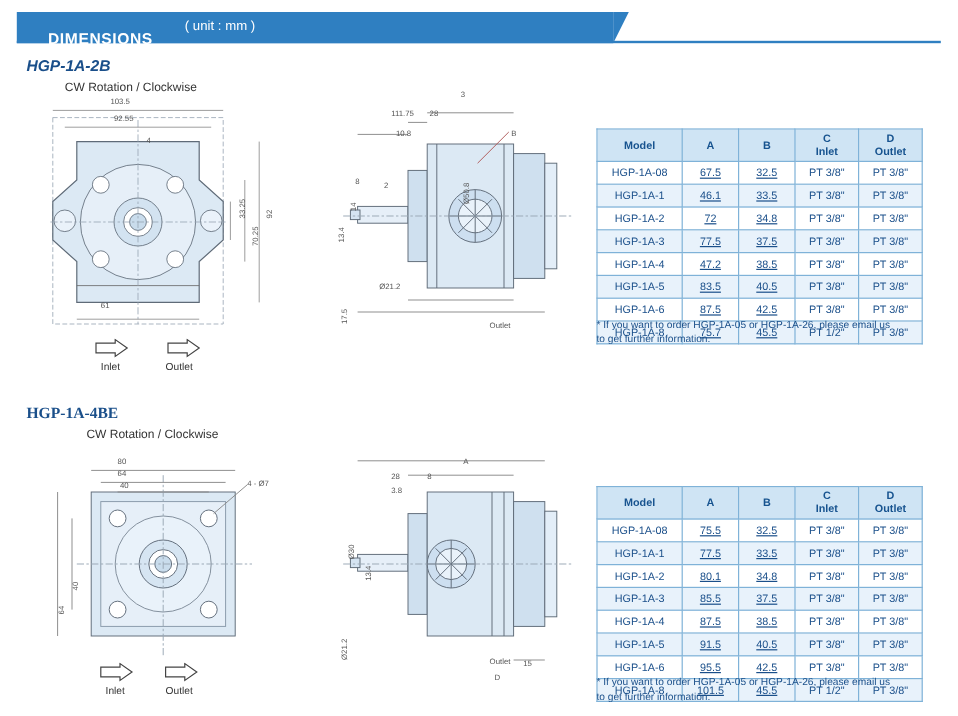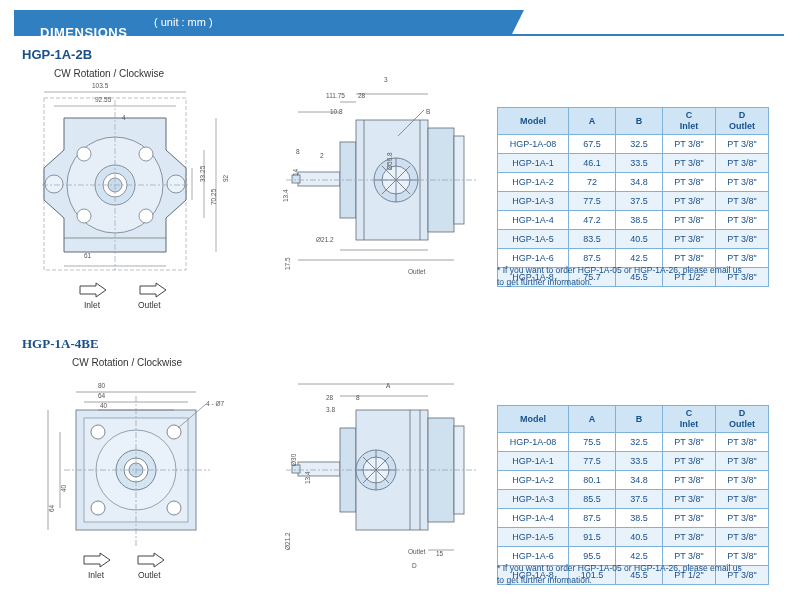--- a/index.html
+++ b/index.html
@@ -44,21 +44,21 @@
     color:#1a4f8a;background:#ffffff;margin-top:37px;
   }
   table.spec th,table.spec td{
     border:1px solid #7fb2d8;text-align:center;padding:0;height:18px;
     font-weight:normal;
   }
   table.spec thead th{
     background:#cfe4f4;font-weight:bold;height:26px;color:#17538f;
   }
   table.spec td.model{width:70px;}
-  table.spec td.a,table.spec td.b{width:46px;}
+  table.spec td.a,table.spec td.b{width:46px;text-decoration:underline;}
   table.spec td.c,table.spec td.d{width:52px;}
   table.spec tbody tr:nth-child(even){background:#e8f2fb;}
   .th-two{line-height:11px;}
   .note{
     position:absolute;font-size:8.5px;color:#1a4f8a;line-height:12px;
   }
   
   .draw{position:absolute;}
   .dimtxt{position:absolute;font-size:6.5px;color:#555;white-space:nowrap;}
   .flowlbl{position:absolute;font-size:8.5px;color:#333;}
@@ -67,21 +67,21 @@
 </head>
 <body>
 
 <div class="banner">
   <div class="banner-blue"></div>
   <div class="banner-rule"></div>
   <div class="banner-title">DIMENSIONS</div>
   <div class="banner-unit">( unit : mm )</div>
 </div>
 
-<div class="sec-title" style="left:22px;top:47px;">HGP-1A-2B</div>
+<div class="sec-title" style="left:22px;top:47px;font-style:italic;">HGP-1A-2B</div>
 <div class="sec-rot" style="left:54px;top:68px;">CW Rotation / Clockwise</div>
 
 <div class="draw" style="left:20px;top:80px;">
 <svg width="230" height="225" viewBox="0 0 230 225">
   <g stroke="#6a6a6a" fill="none" stroke-width="0.7">
 
     <rect x="24" y="18" width="142" height="172" stroke="#9aa7b5" stroke-dasharray="4,2"></rect>
 
     <path d="M44 38 L146 38 L146 70 L166 88 L166 120 L146 138 L146 172 L44 172 L44 138 L24 120 L24 88 L44 70 Z" fill="#dce9f4" stroke="#5f6b78" stroke-width="1"></path>
 

